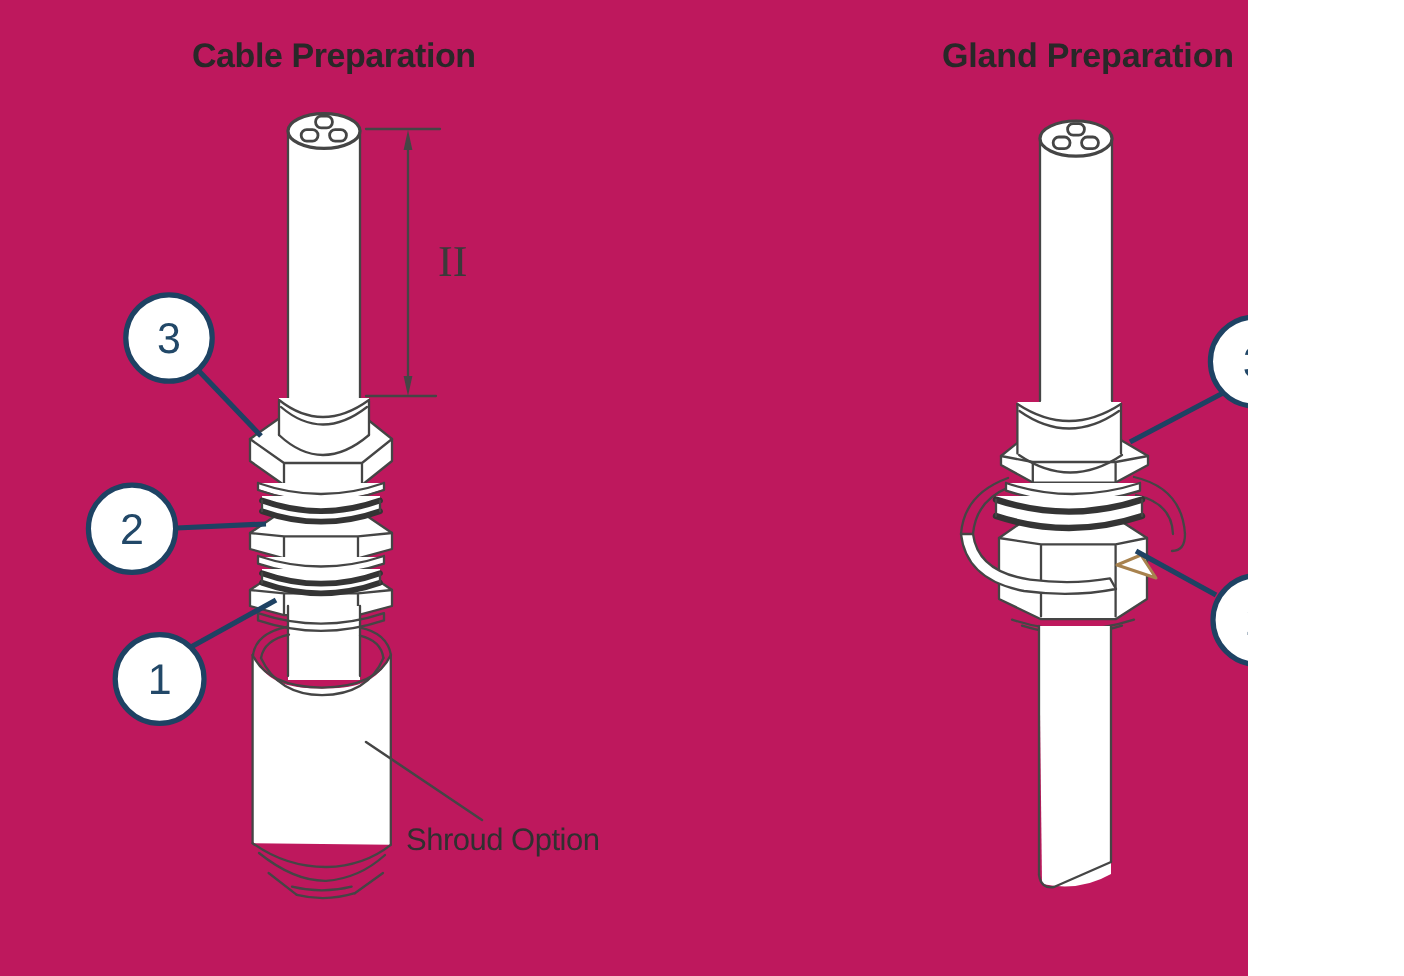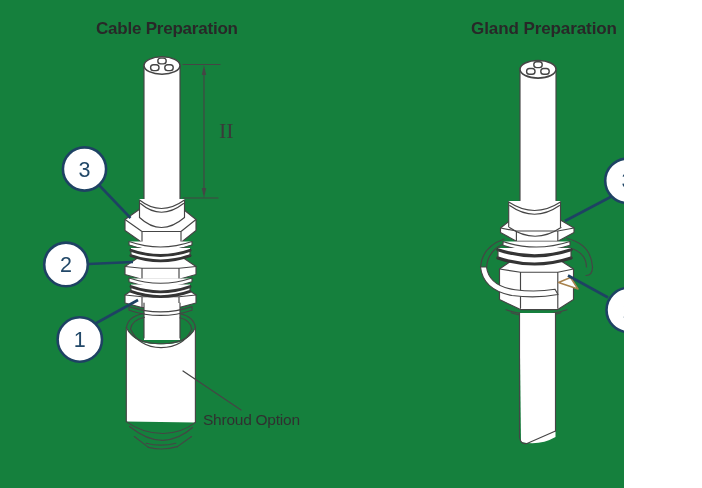--- a/index.html
+++ b/index.html
@@ -1,16 +1,16 @@
 <!DOCTYPE html>
 <html><head>
 <meta charset="utf-8">
 <style>
 html,body{margin:0;padding:0;background:#ffffff;}
-#page{position:relative;width:624px;height:488px;background:#15803d;overflow:hidden;
+#page{position:relative;width:624px;height:488px;background:#be185d;overflow:hidden;
 font-family:"Liberation Sans",sans-serif;}
 svg{position:absolute;left:0;top:0;}
 </style>
 </head>
 <body>
 <div id="page">
 <svg width="702" height="488" viewBox="0 0 702 488">
 <defs></defs>
 
 <g id="leftgland" stroke="#454545" stroke-width="1.15" fill="none" stroke-linecap="round" stroke-linejoin="round">

